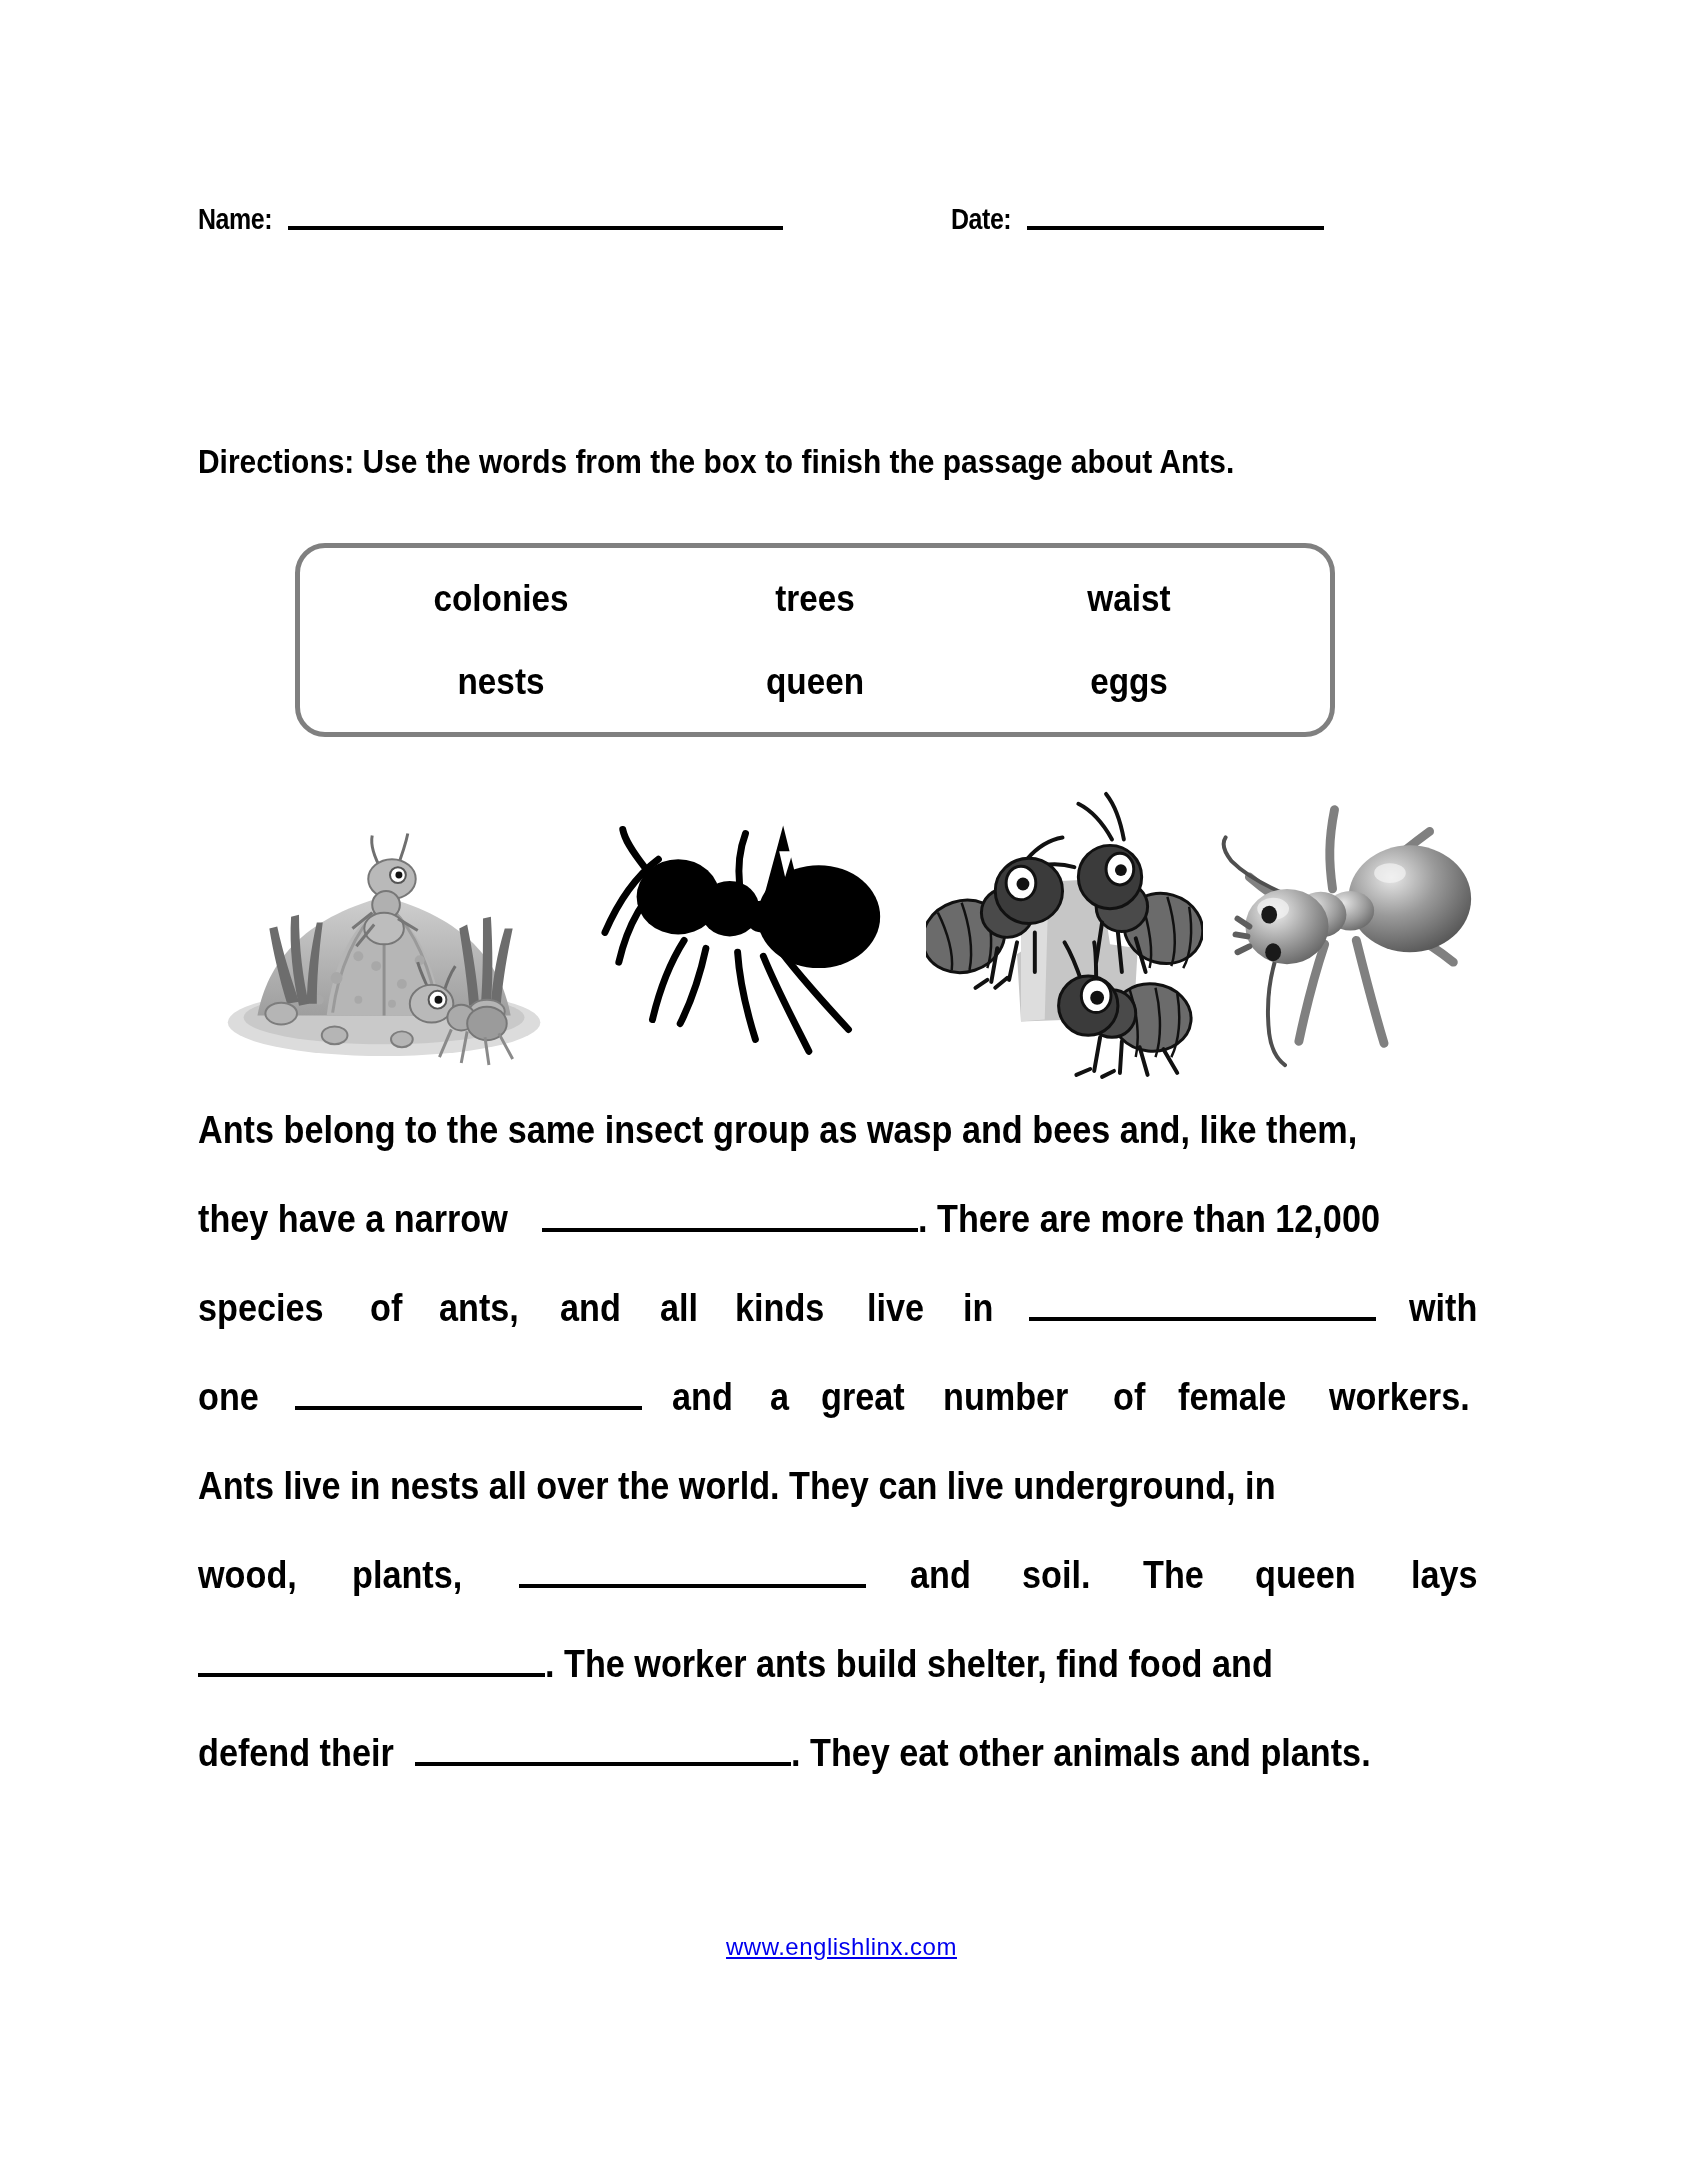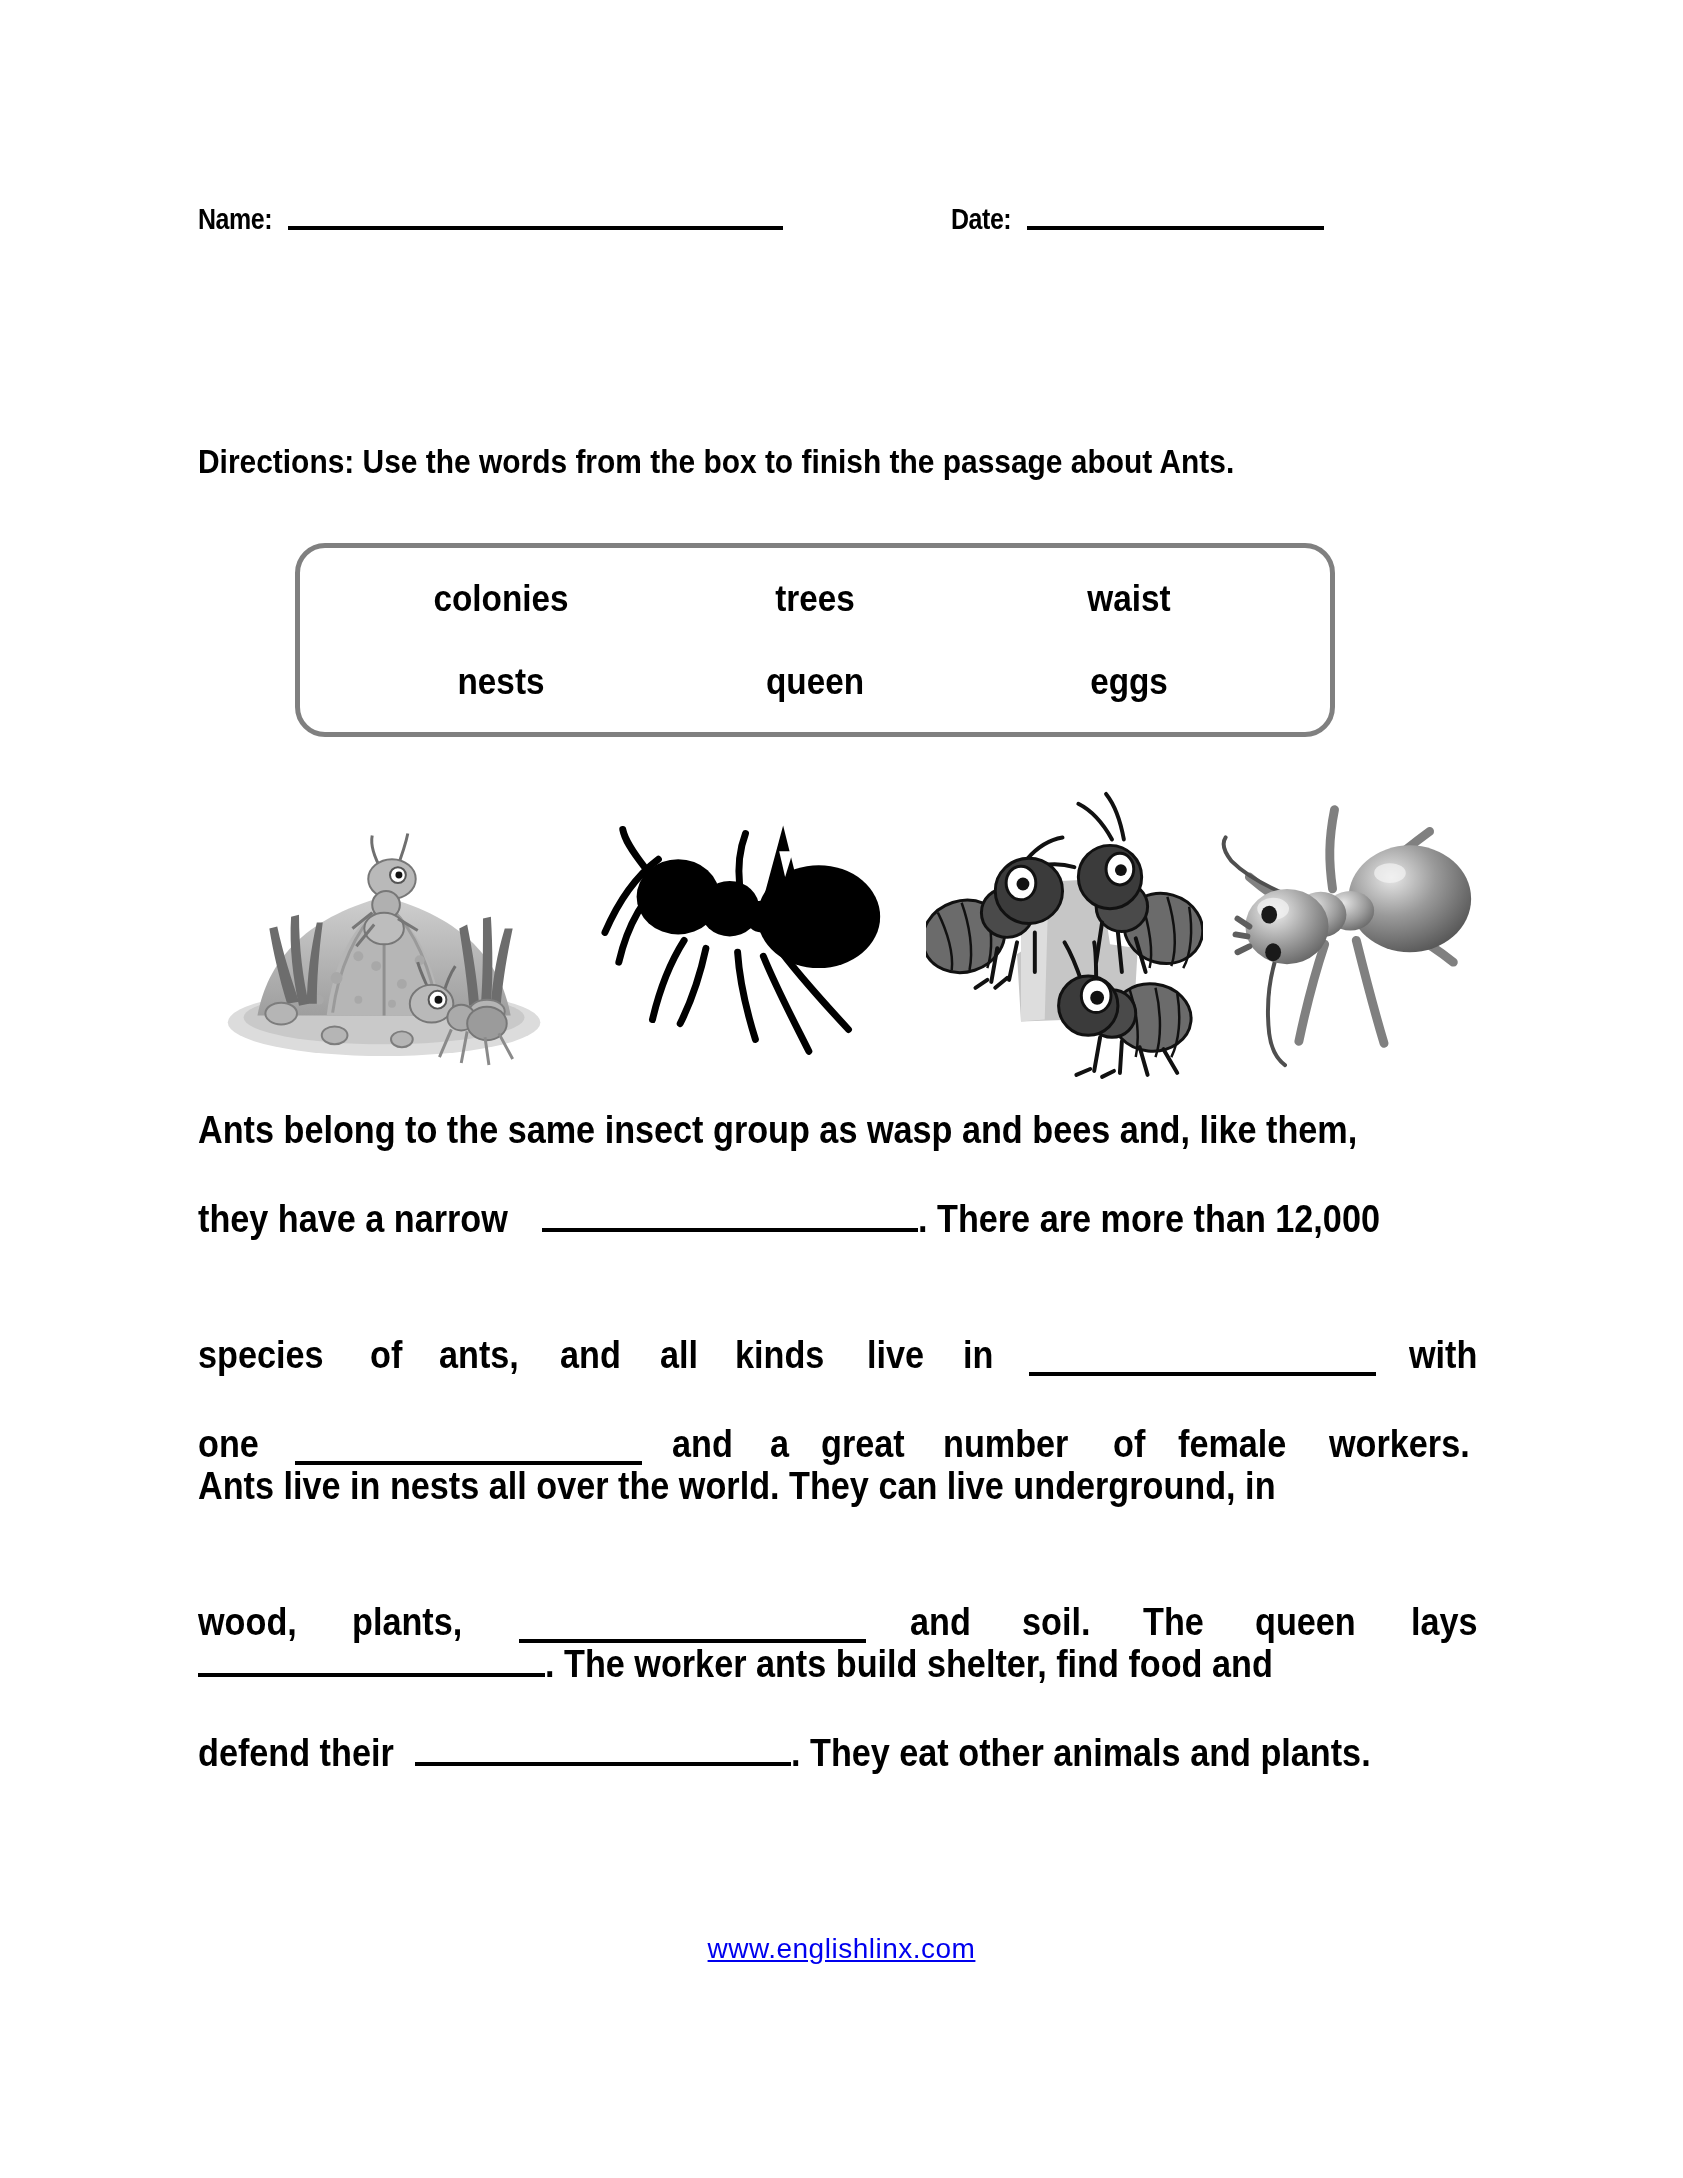--- a/index.html
+++ b/index.html
@@ -137,39 +137,39 @@
   }
   .p-line {
     height: 89px;
     display: flex;
     align-items: baseline;
     font-weight: bold;
     font-size: 38px;
     line-height: 42px;
     white-space: pre;
   }
-  .p-line.justify { justify-content: space-between; align-items: flex-end; }
+  .p-line.justify { justify-content: space-between; }
   .p-line .seg { transform: scaleX(0.90); transform-origin: left center; display: inline-block; }
   .blank {
     display: inline-block;
     border-bottom: 4px solid #000;
     height: 30px;
     vertical-align: bottom;
   }
   .bk-350 { width: 347px; }
   .bk-380 { width: 376px; }
 
   
   .footer-link {
     position: absolute;
     top: 1933px;
     left: 0;
     width: 1683px;
     text-align: center;
-    font-size: 28px;
+    font-size: 24px;
     color: #0000EE;
     text-decoration: underline;
     font-weight: normal;
     letter-spacing: 0.5px;
   }
 </style>
 </head>
 <body>
 
 <div class="page">

